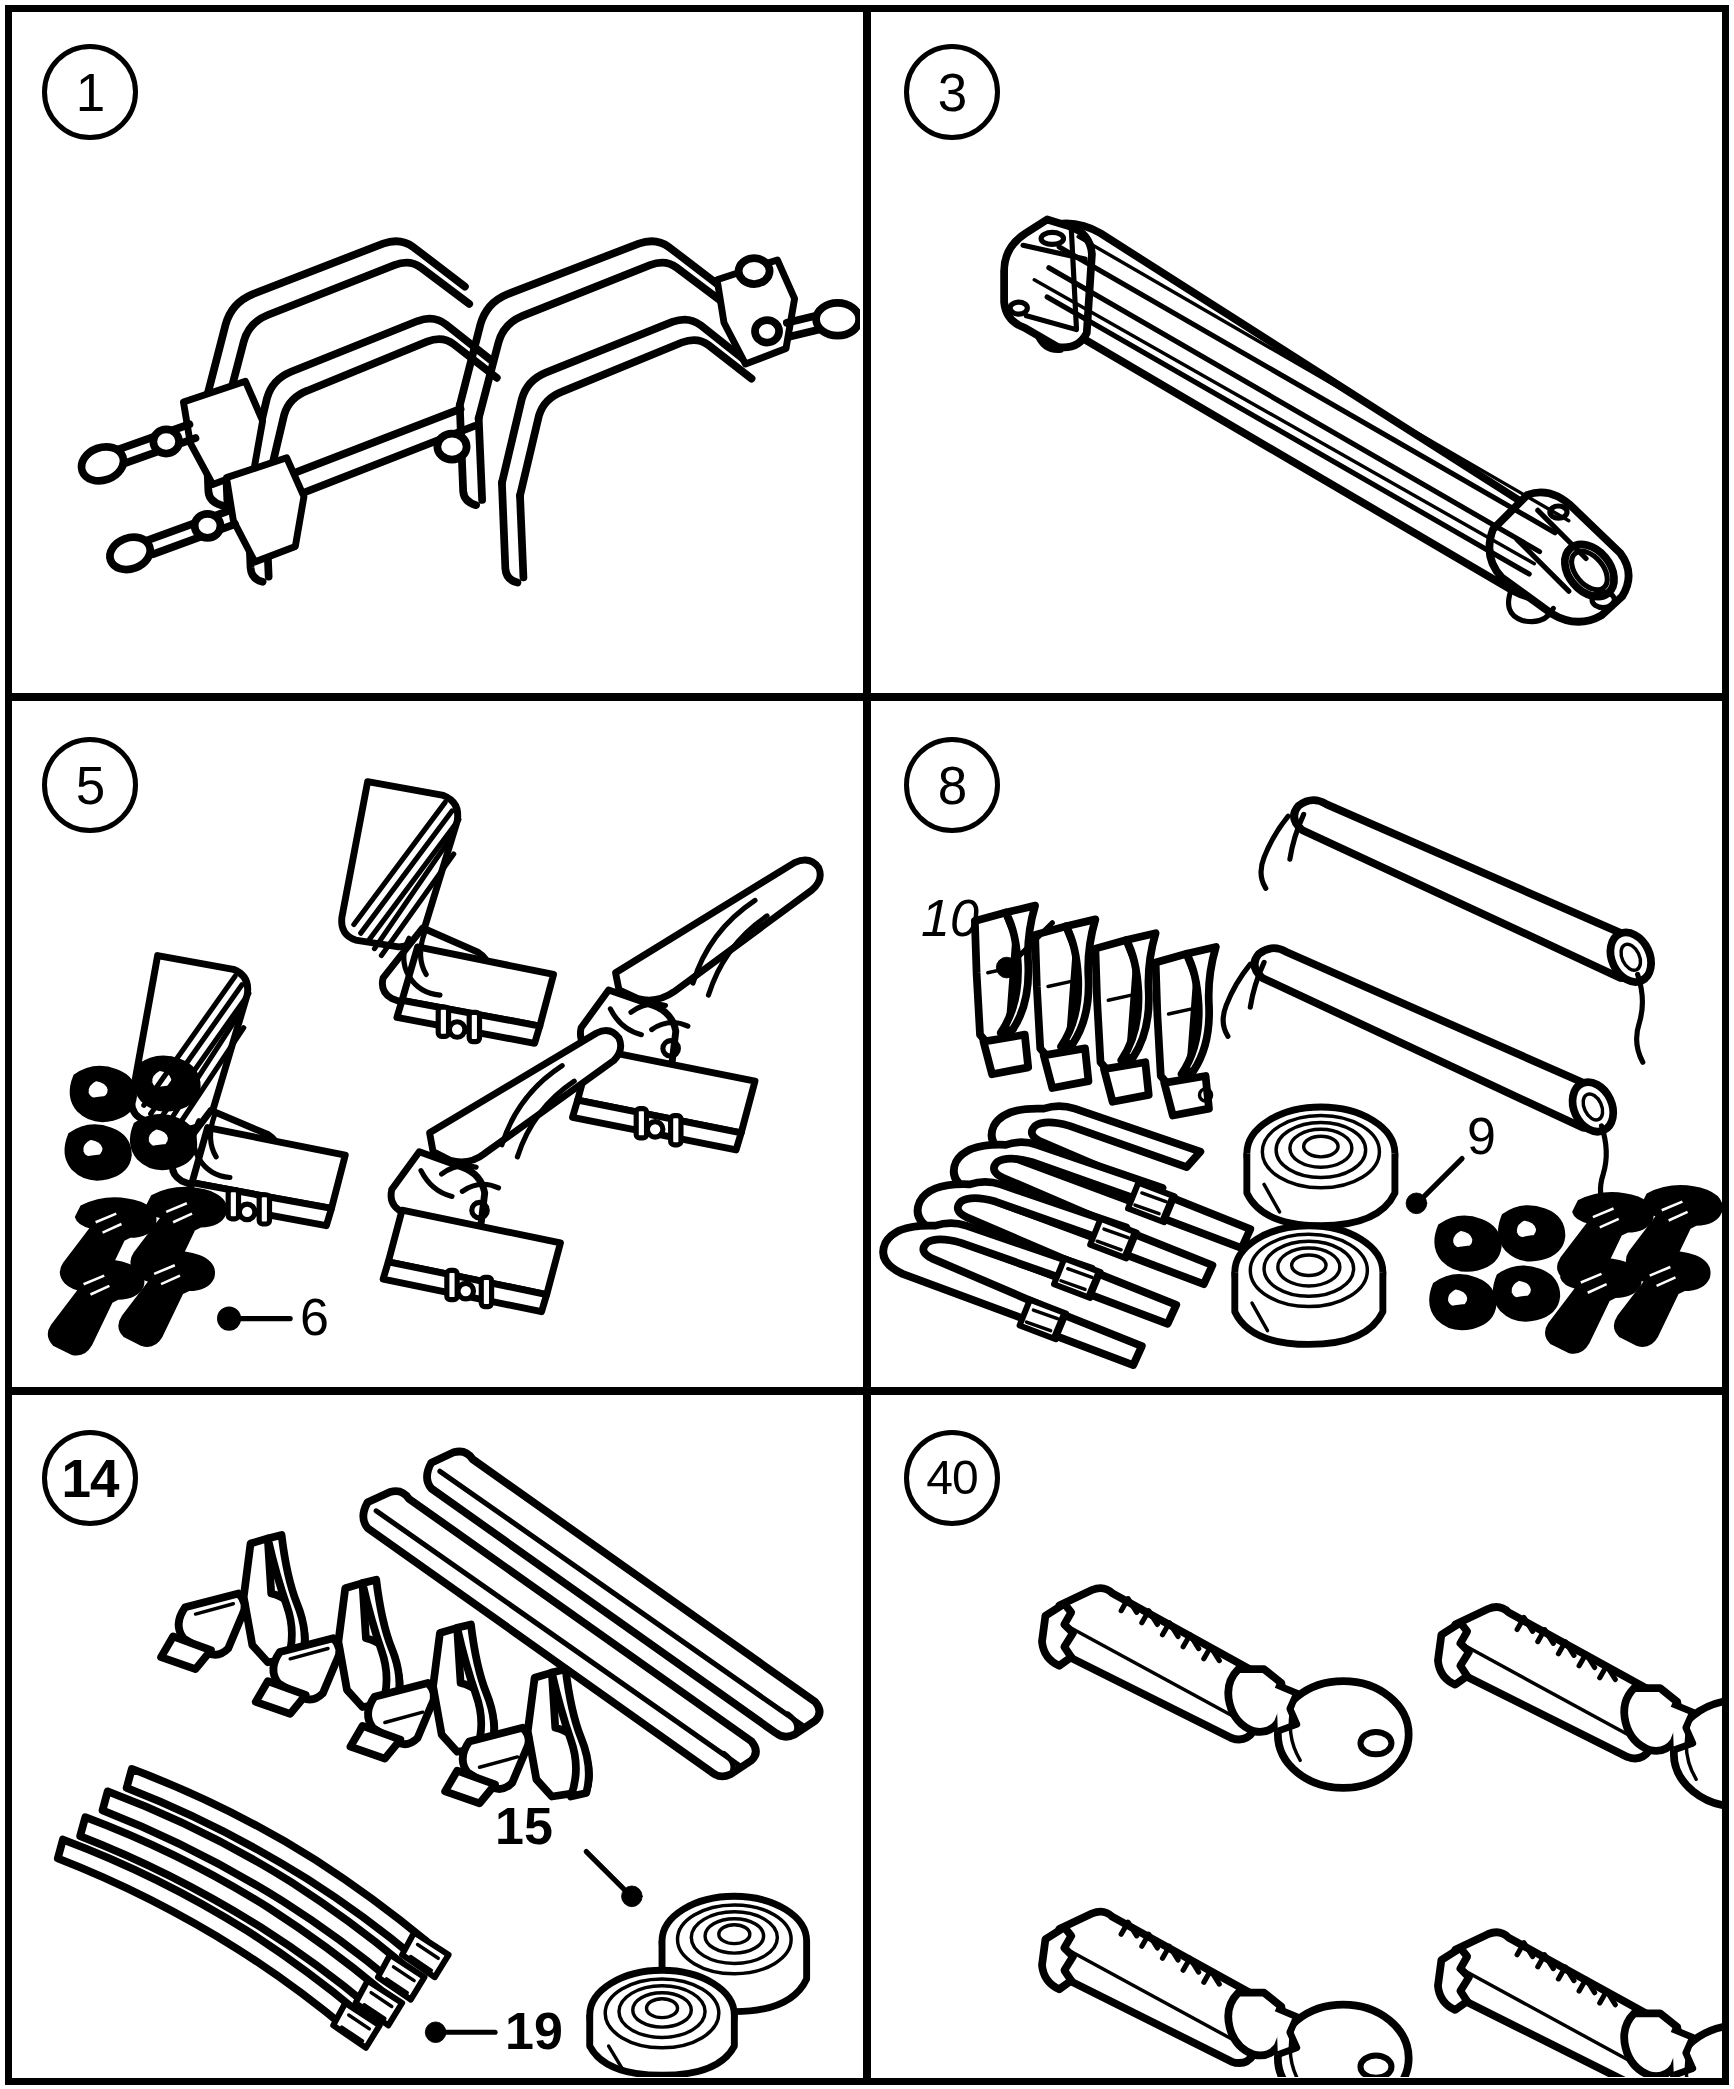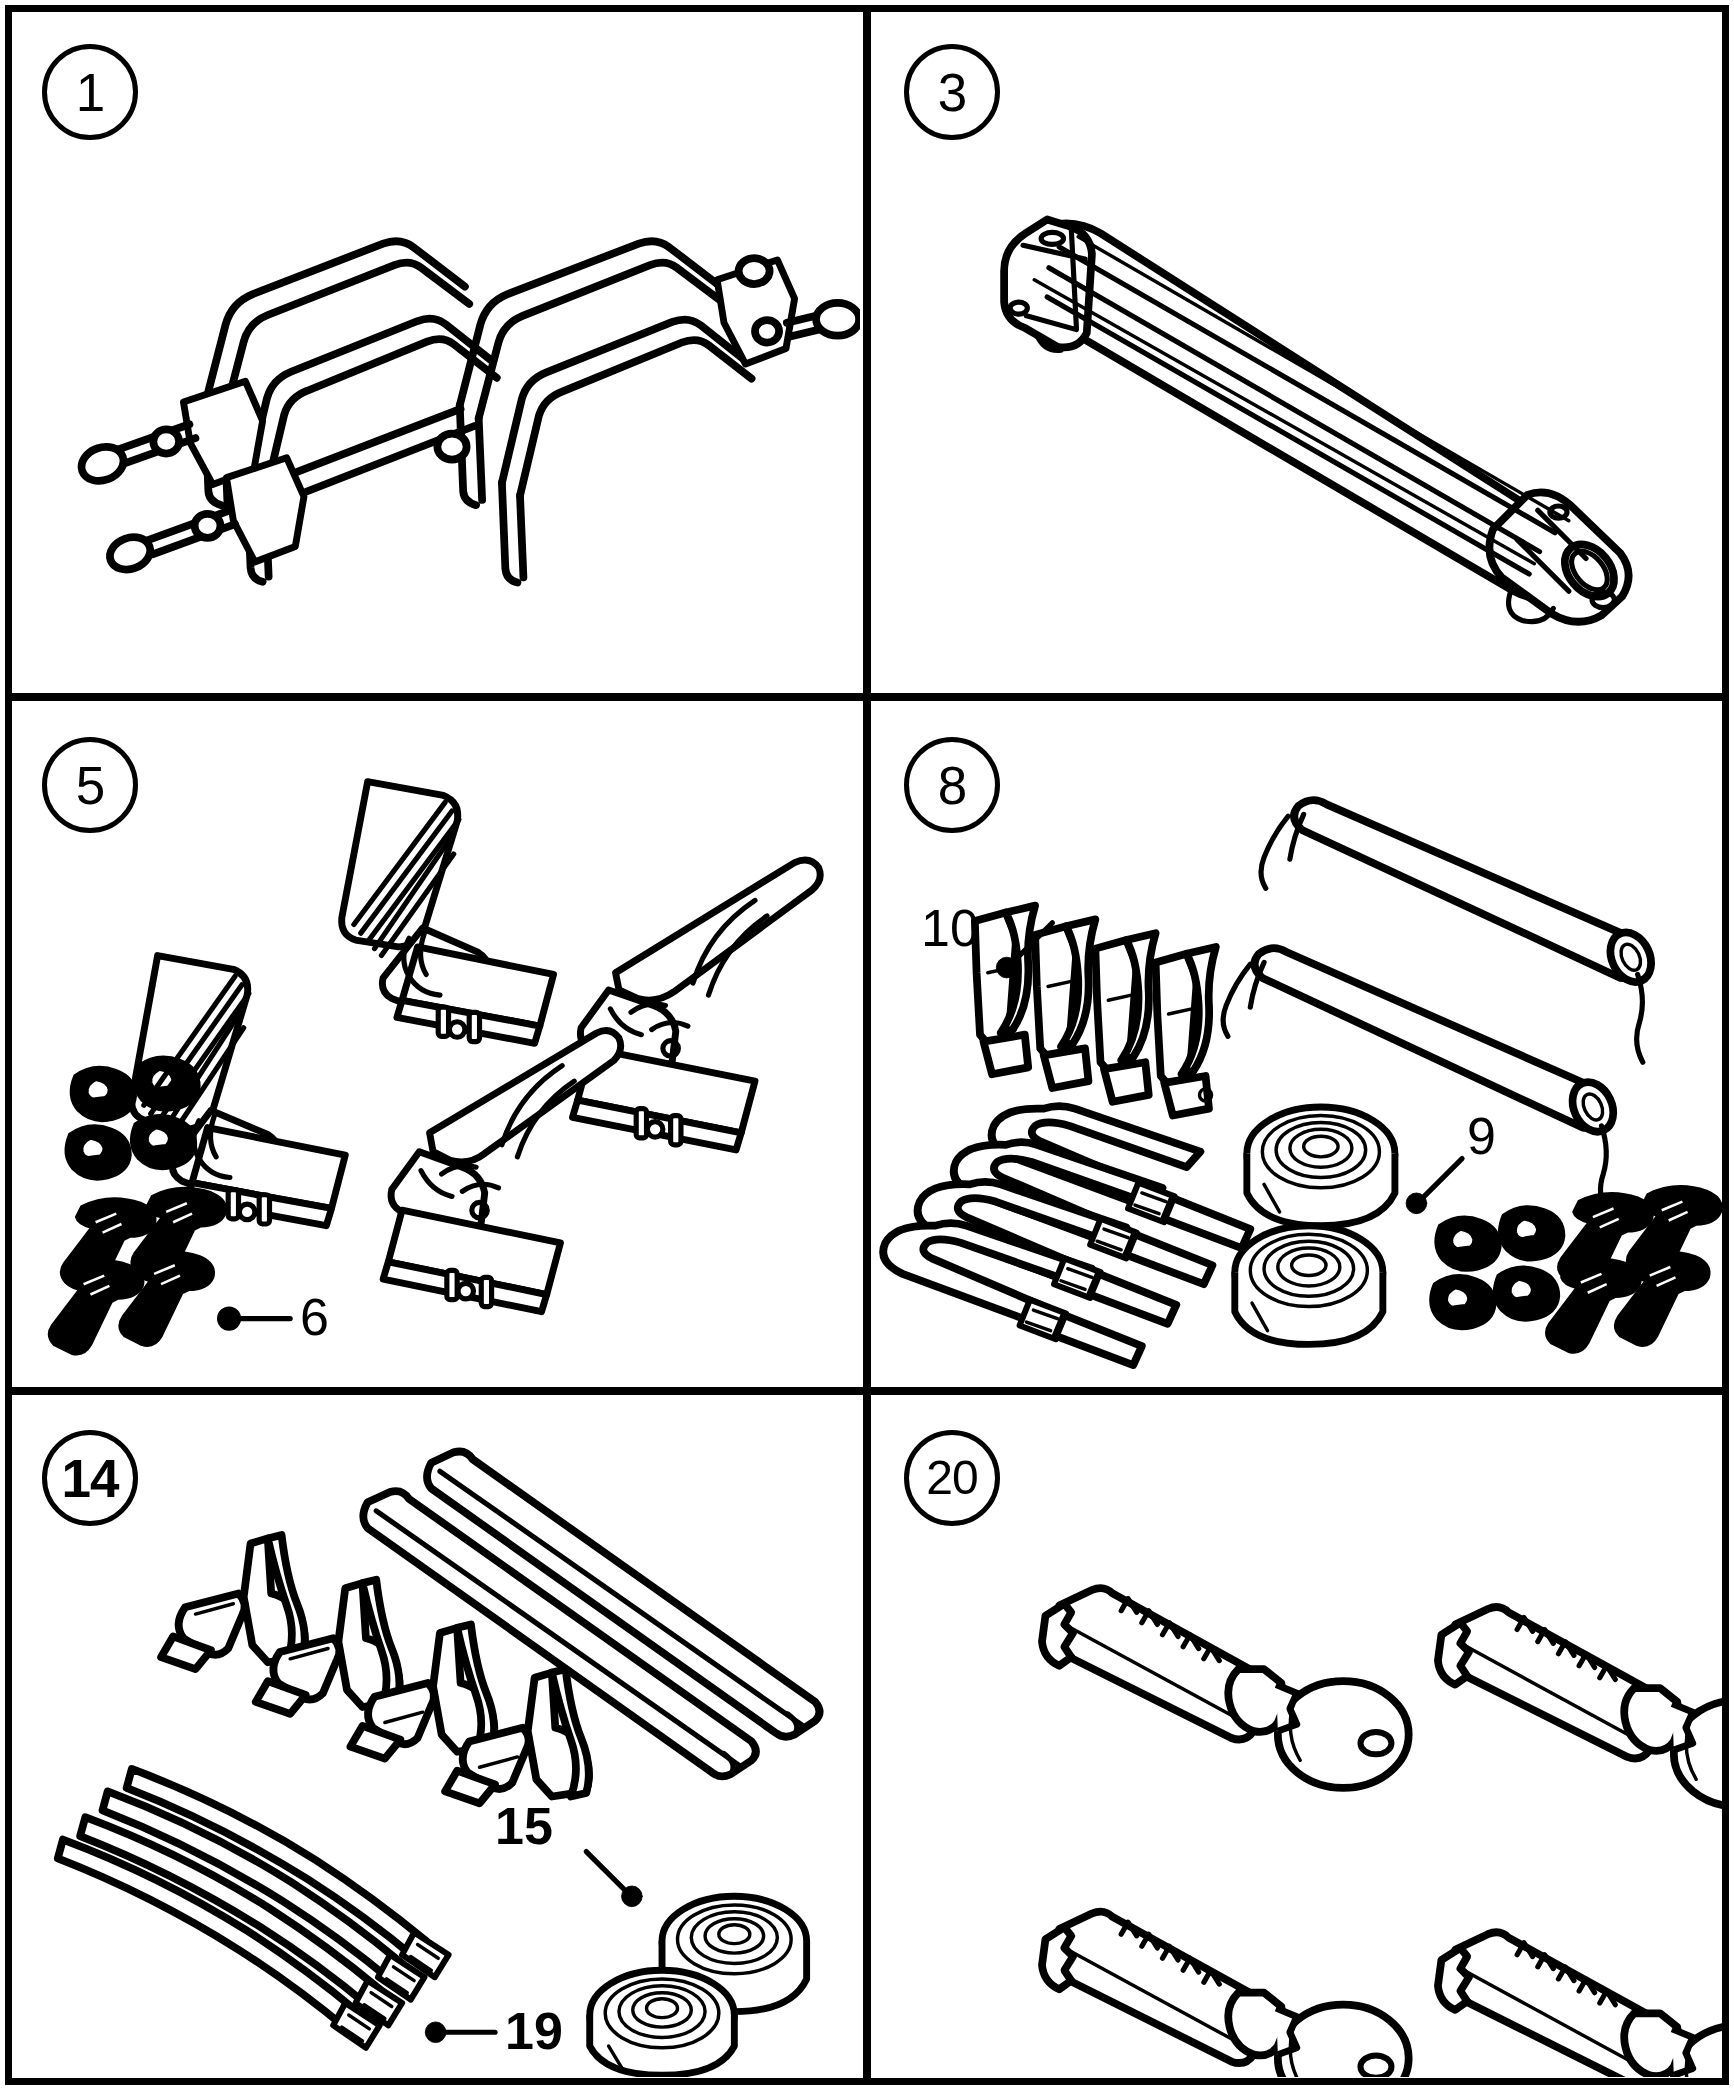--- a/index.html
+++ b/index.html
@@ -538,21 +538,21 @@
       <g class="ln">
         <circle cx="153" cy="304" r="12" fill="#000" transform="translate(0,0)"></circle>
         <path d="M162 296 L206 252" stroke-width="6"></path>
       </g>
 
       <g class="ln">
         <circle cx="629" cy="578" r="12" fill="#000"></circle>
         <path d="M638 570 L682 526" stroke-width="6"></path>
       </g>
     </svg>
-    <div class="callout" style="left:46px;top:196px;">10</div>
+    <div class="callout" style="left:46px;top:186px;font-style:italic;">10</div>
     <div class="callout" style="left:592px;top:404px;">9</div>
   </div>
 
   <div class="panel p14">
     <div class="badge">
       <span>14</span>
     </div>
     <svg viewBox="0 0 984 788" preserveAspectRatio="none">
 
       <g>
@@ -659,21 +659,21 @@
         <circle cx="491" cy="736" r="12" fill="#000"></circle>
         <path d="M502 736 L560 736" stroke-width="6"></path>
       </g>
     </svg>
     <div class="callout" style="left:482px;top:401px;">15</div>
     <div class="callout" style="left:492px;top:606px;">19</div>
   </div>
 
   <div class="panel p20">
     <div class="badge">
-      <span style="font-size:48px;">20</span>
+      <span style="font-size:48px;">40</span>
     </div>
     <svg viewBox="0 0 984 788" preserveAspectRatio="none">
       <defs>
         <g id="lockkey">
 
           <path class="wht" stroke-width="9" d="M24 36
                    L62 18
                    Q76 12 86 22
                    L260 118
                    Q274 128 268 144

